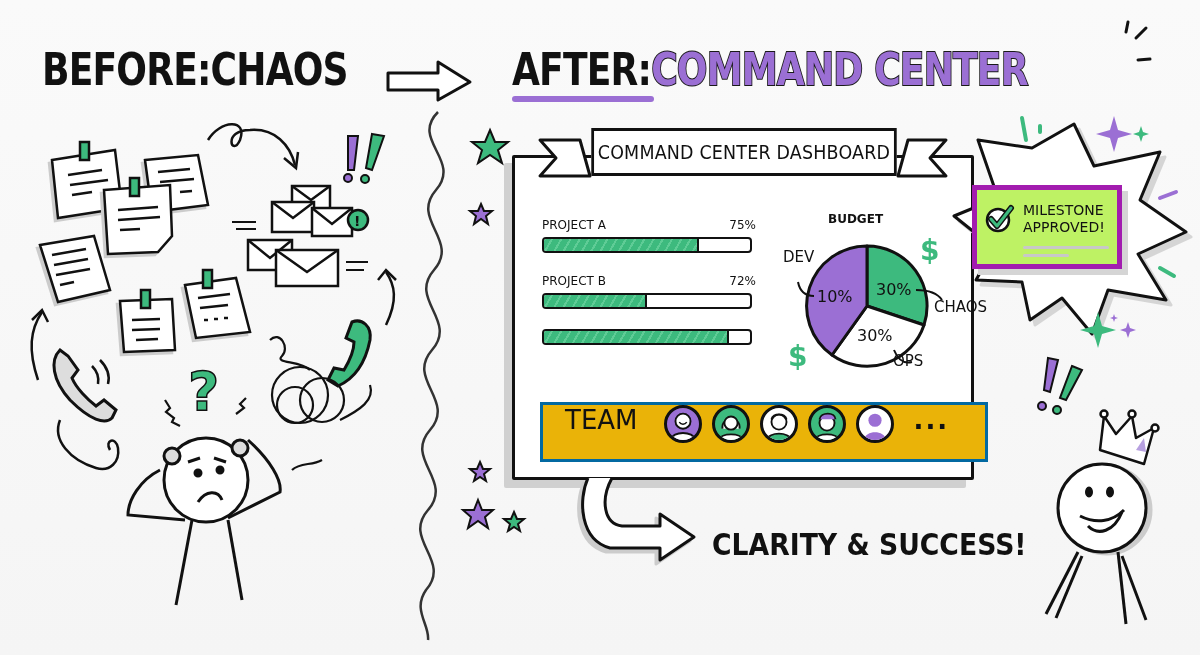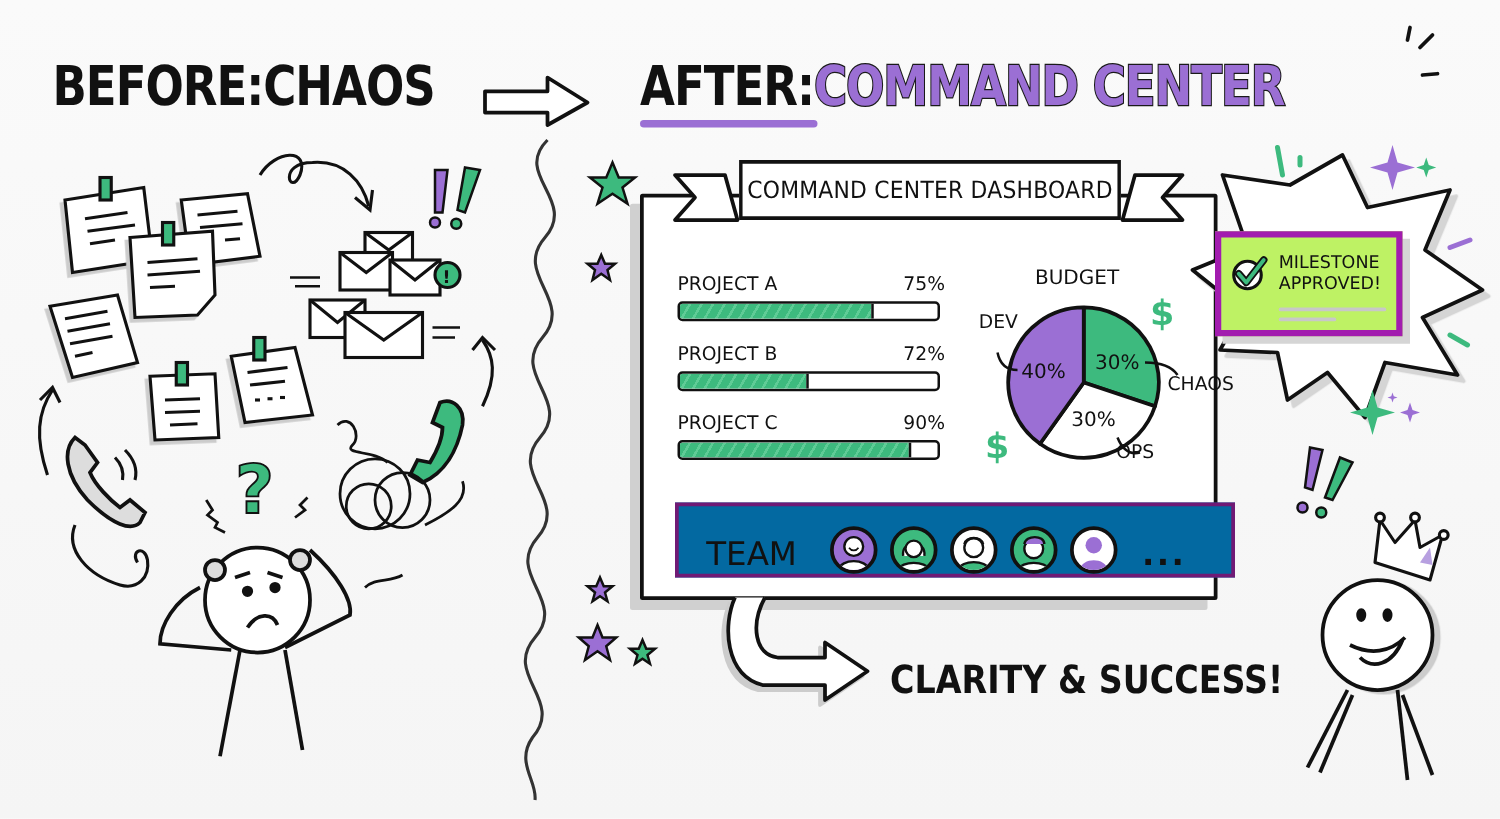--- a/index.html
+++ b/index.html
@@ -43,37 +43,37 @@
   .banner {
     left: 578px; top: 128px; width: 332px; height: 48px;
     background: #fff; border: 3px solid #111;
     display: flex; align-items: center; justify-content: center;
     font-size: 19px; letter-spacing: 0.2px;
     transform: scaleX(0.92);
   }
   .proj-row { left: 542px; width: 214px; }
   .proj-head {
     display: flex; justify-content: space-between;
-    font-size: 15px; margin-bottom: 5px;
+    font-size: 12px; margin-bottom: 5px;
   }
   .bar {
     width: 210px; height: 16px; border: 2.5px solid #111; border-radius: 4px;
     background: #fff; overflow: hidden;
   }
   .bar-fill {
     height: 100%;
     background: repeating-linear-gradient(120deg, #3dba7e 0 6px, #5fcc96 6px 8px);
     border-right: 2.5px solid #111;
   }
-  .budget-title { left: 828px; top: 212px; font-size: 16px; font-weight: normal; }
+  .budget-title { left: 828px; top: 212px; font-size: 12px; font-weight: bold; }
   .pie-label { font-size: 15px; }
   .team-box {
     left: 540px; top: 402px; width: 448px; height: 60px;
-    border: 3px solid #701a75; background: #0369a1;
-    display: flex; align-items: flex-end; padding-left: 22px;
+    border: 3px solid #0369a1; background: #eab308;
+    display: flex; align-items: flex-start; padding-left: 22px;
   }
   .team-label { font-size: 26px; margin-right: 26px; }
   .avatar {
     width: 38px; height: 38px; border-radius: 50%;
     border: 3px solid #111; margin-right: 10px;
     display: flex; align-items: center; justify-content: center;
     overflow: hidden;
   }
   .more { font-size: 26px; letter-spacing: 2px; margin-left: 10px; font-weight: bold; }
 
@@ -264,24 +264,20 @@
 <div class="abs proj-row" style="top:274px">
   <div class="proj-head">
       <span>PROJECT B</span>
       <span>72%</span>
     </div>
   <div class="bar">
       <div class="bar-fill" style="width:50%"></div>
     </div>
 </div>
 <div class="abs proj-row" style="top:329px">
-  <div class="proj-head">
-      <span>PROJECT C</span>
-      <span>90%</span>
-    </div>
   <div class="bar">
       <div class="bar-fill" style="width:90%"></div>
     </div>
 </div>
 
 <div class="abs budget-title">BUDGET</div>
 <svg class="layer" width="1200" height="655">
 
   <g stroke="#111" stroke-width="3" stroke-linejoin="round">
     <path d="M867 306 L867 246 A60 60 0 0 1 924 325 Z" fill="#3dba7e"></path>
@@ -292,21 +288,21 @@
     <path d="M798 282 C800 292 806 296 814 296"></path>
     <path d="M916 290 C930 290 938 294 942 300"></path>
     <path d="M894 350 C898 360 904 364 912 362"></path>
   </g>
   <g font-family="DejaVu Sans, sans-serif" font-weight="bold" font-size="28" fill="#3dba7e">
     <text x="920" y="260">$</text>
     <text x="788" y="366">$</text>
   </g>
 </svg>
 <div class="abs pie-label" style="left:783px;top:248px">DEV</div>
-<div class="abs pie-label" style="left:817px;top:287px;font-size:16px">40%</div>
+<div class="abs pie-label" style="left:817px;top:287px;font-size:16px">10%</div>
 <div class="abs pie-label" style="left:876px;top:280px;font-size:16px">30%</div>
 <div class="abs pie-label" style="left:934px;top:298px">CHAOS</div>
 <div class="abs pie-label" style="left:857px;top:326px;font-size:16px">30%</div>
 <div class="abs pie-label" style="left:893px;top:352px">OPS</div>
 
 <div class="abs team-box">
   <span class="team-label">TEAM</span>
   <div class="avatar" style="background:#9b6fd4">
     <svg width="34" height="34" viewBox="0 0 34 34">
         <circle cx="17" cy="14" r="8" fill="#fff" stroke="#111" stroke-width="2"></circle>

